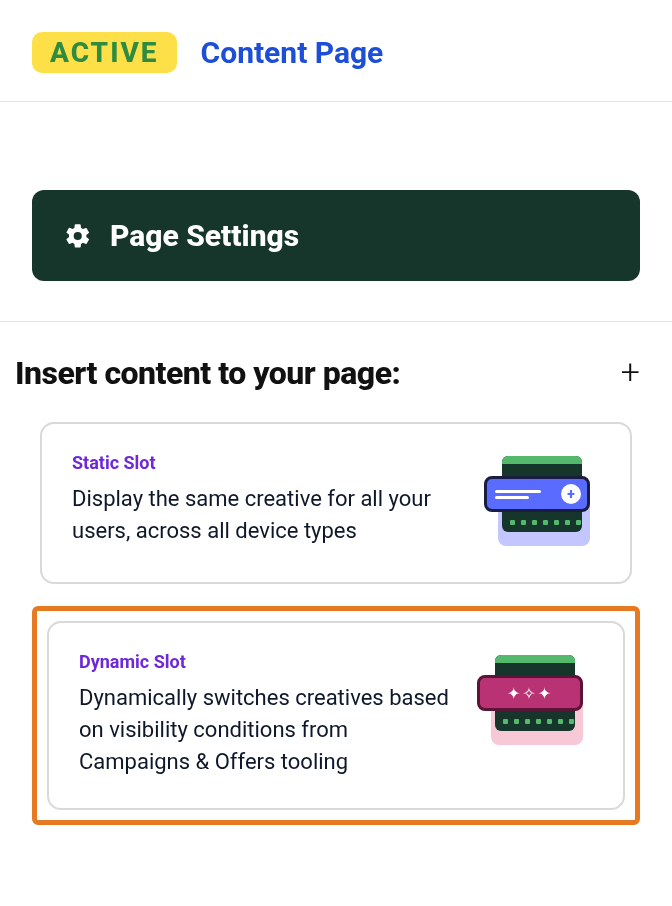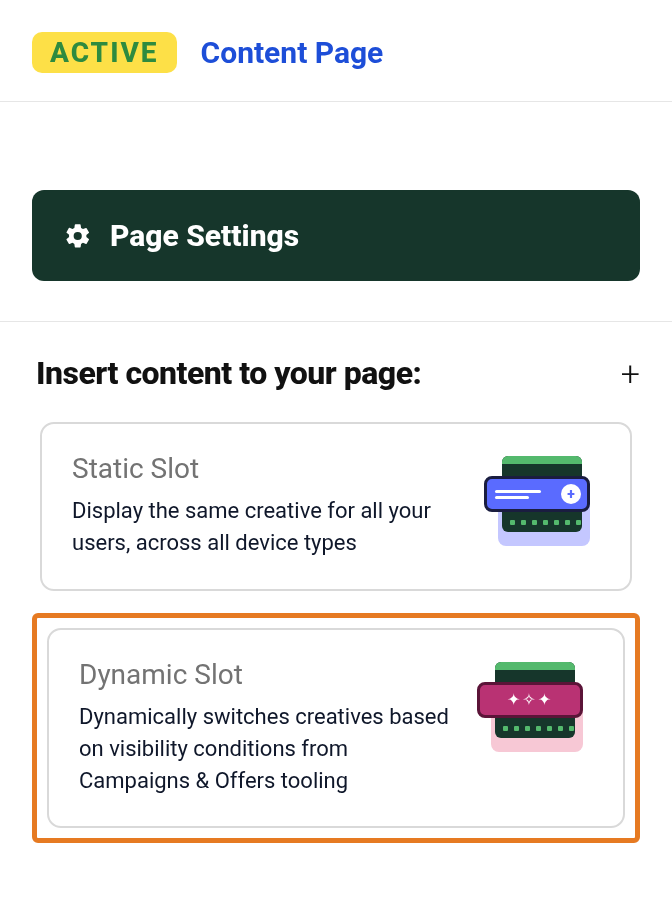--- a/index.html
+++ b/index.html
@@ -50,23 +50,23 @@
   .settings-bar .label {
     font-size: 30px;
     font-weight: 800;
   }
   .gear {
     width: 28px;
     height: 28px;
     flex: none;
   }
   .section-header {
-    padding: 32px 32px 6px 36px;
-    display: flex;
-    align-items: center;
+    padding: 32px 32px 6px 15px;
+    display: flex;
+    align-items: flex-start;
     justify-content: space-between;
     gap: 12px;
   }
   .section-title {
     font-size: 32px;
     font-weight: 800;
     letter-spacing: -0.5px;
     color: #111;
   }
   .plus {
@@ -97,23 +97,23 @@
     display: flex;
     gap: 20px;
     align-items: flex-start;
     cursor: pointer;
     background: #fff;
   }
   .card-text {
     flex: 1;
   }
   .card-title {
-    font-size: 28px;
-    font-weight: 400;
-    color: #737373;
+    font-size: 18px;
+    font-weight: 700;
+    color: #6d28d9;
     margin-bottom: 10px;
   }
   .card-desc {
     font-size: 22px;
     line-height: 1.45;
     color: #0f172a;
   }
   .illus {
     width: 120px;
     height: 100px;

